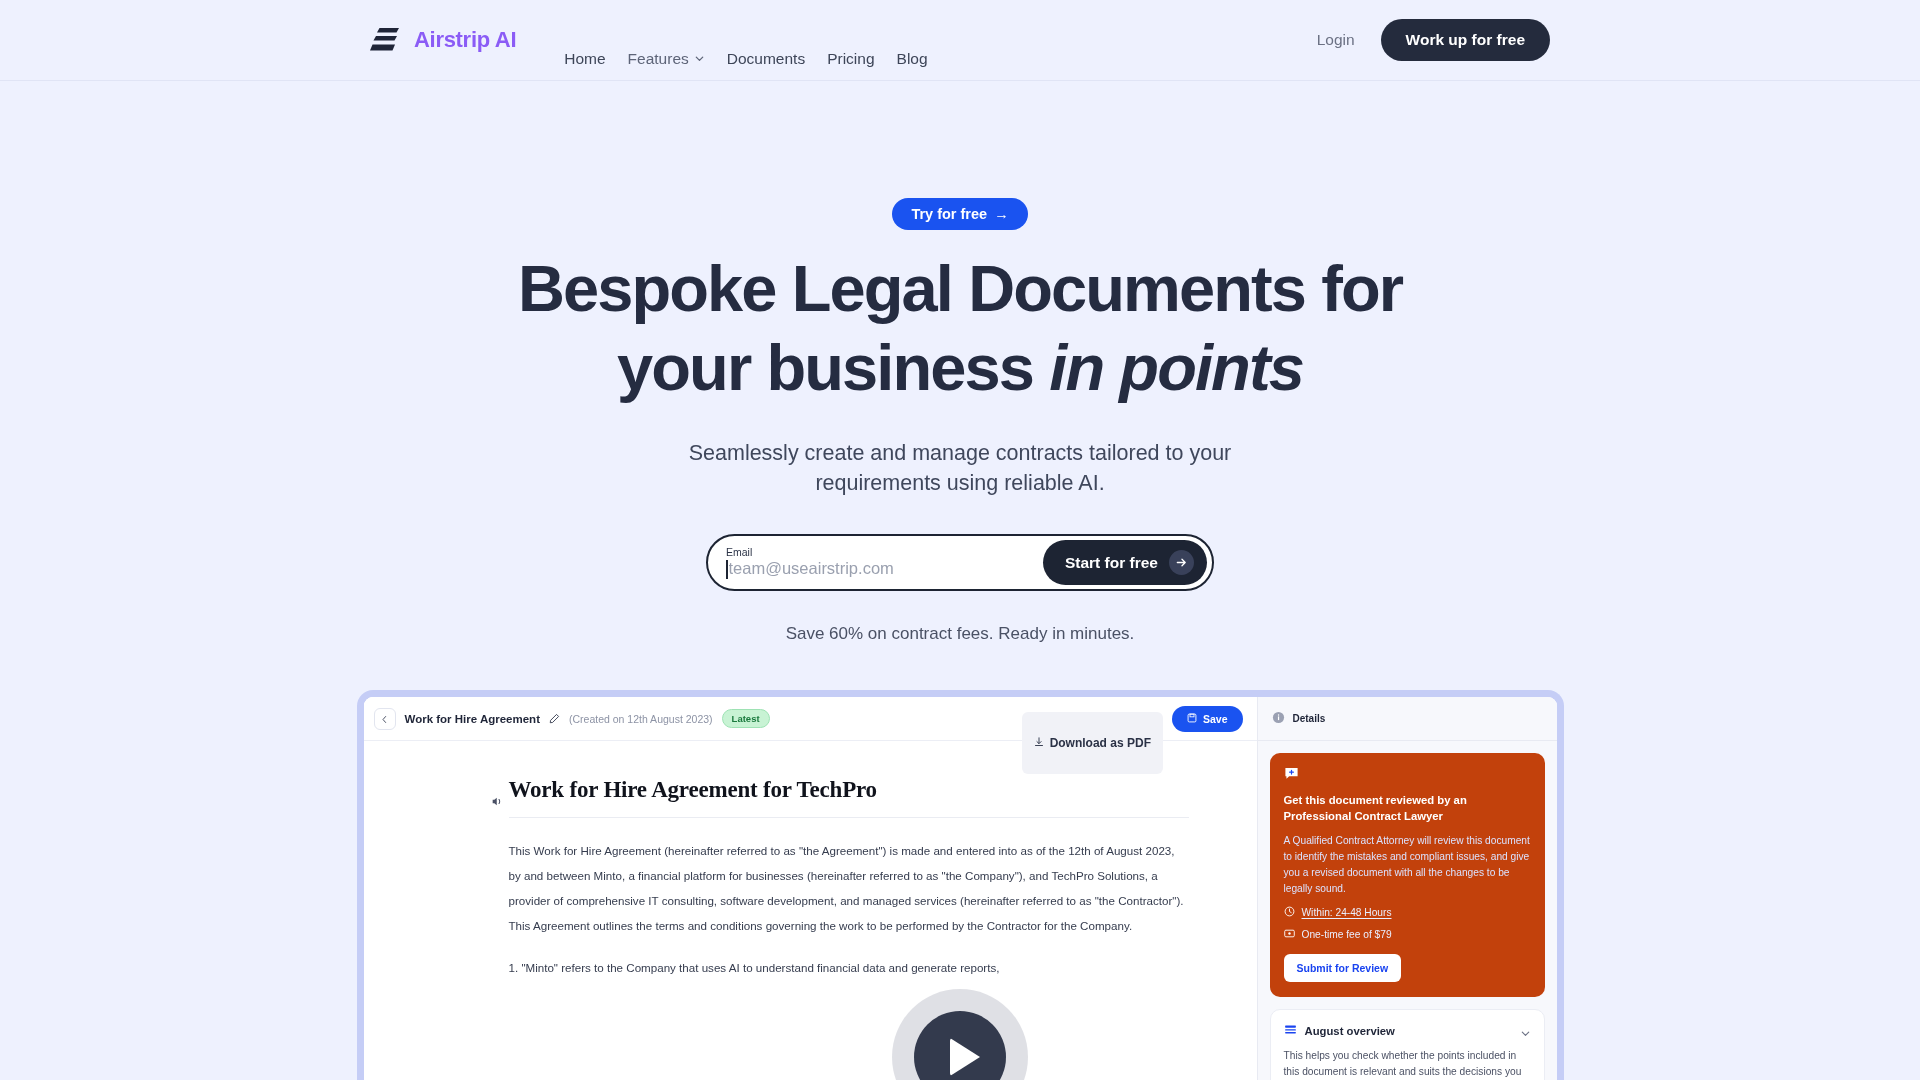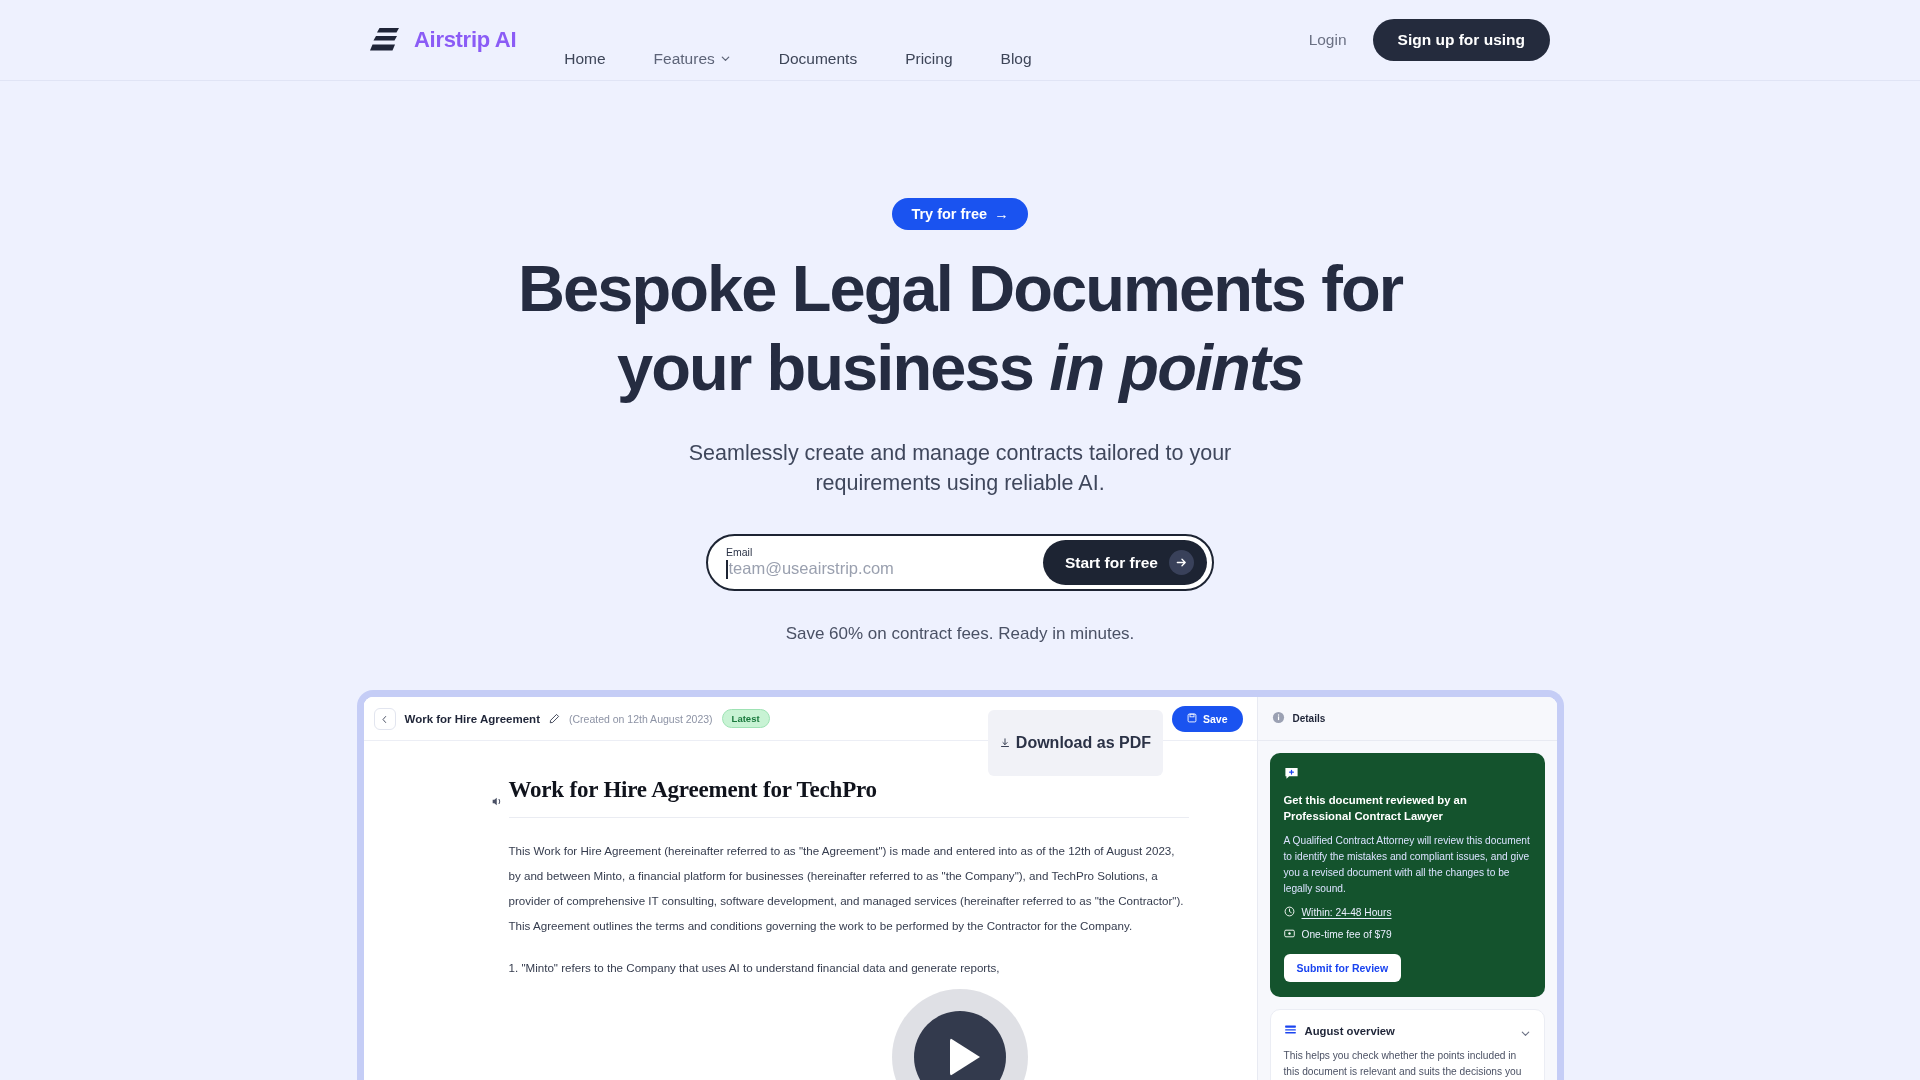--- a/index.html
+++ b/index.html
@@ -47,21 +47,21 @@
   .brand-name {
     font-size: 22px;
     font-weight: 700;
     letter-spacing: -0.3px;
     color: #8b5cf6;
     white-space: nowrap;
   }
   .nav-links {
     display: flex;
     align-items: center;
-    gap: 48px;
+    gap: 22px;
     margin-top: 38px;
   }
   .nav-link {
     font-size: 15.5px;
     color: #3d4558;
     text-decoration: none;
     white-space: nowrap;
     cursor: pointer;
     display: flex;
     align-items: center;
@@ -284,21 +284,21 @@
     margin-left: auto;
     display: flex;
     align-items: center;
     gap: 9px;
   }
   .pdf-btn {
     background: #f1f2f7;
     color: #2b3246;
     border: none;
     border-radius: 6px;
-    font-size: 16px;
+    font-size: 12px;
     font-weight: 700;
     font-family: inherit;
     padding: 24px 12px;
     display: flex;
     align-items: center;
     gap: 6px;
     cursor: pointer;
     white-space: nowrap;
     margin-top: 48px;
   }
@@ -415,21 +415,21 @@
     border-bottom: 1px solid #e8eaf2;
     flex: none;
   }
   .details-title {
     font-size: 10px;
     font-weight: 700;
     color: #1f2538;
   }
   .details-scroll { padding: 12px; overflow: hidden; }
   .promo-card {
-    background: #14532d;
+    background: #c2410c;
     border-radius: 10px;
     padding: 13px 14px 15px;
     color: #fff;
   }
   .promo-icon { width: 15px; height: 15px; display: block; margin-bottom: 11px; }
   .promo-title {
     font-size: 11.3px;
     font-weight: 700;
     line-height: 1.42;
   }
@@ -512,21 +512,21 @@
             </svg>
         </span>
       </a>
       <a class="nav-link" href="#">Documents</a>
       <a class="nav-link" href="#">Pricing</a>
       <a class="nav-link" href="#">Blog</a>
     </div>
 
     <div class="nav-right">
       <a class="login-link" href="#">Login</a>
-      <button class="signup-btn">Sign up for using</button>
+      <button class="signup-btn">Work up for free</button>
     </div>
 
   </div>
 </div>
 
 <div class="hero">
 
   <button class="try-pill">
     <span>Try for free</span>
     <span>→</span>

